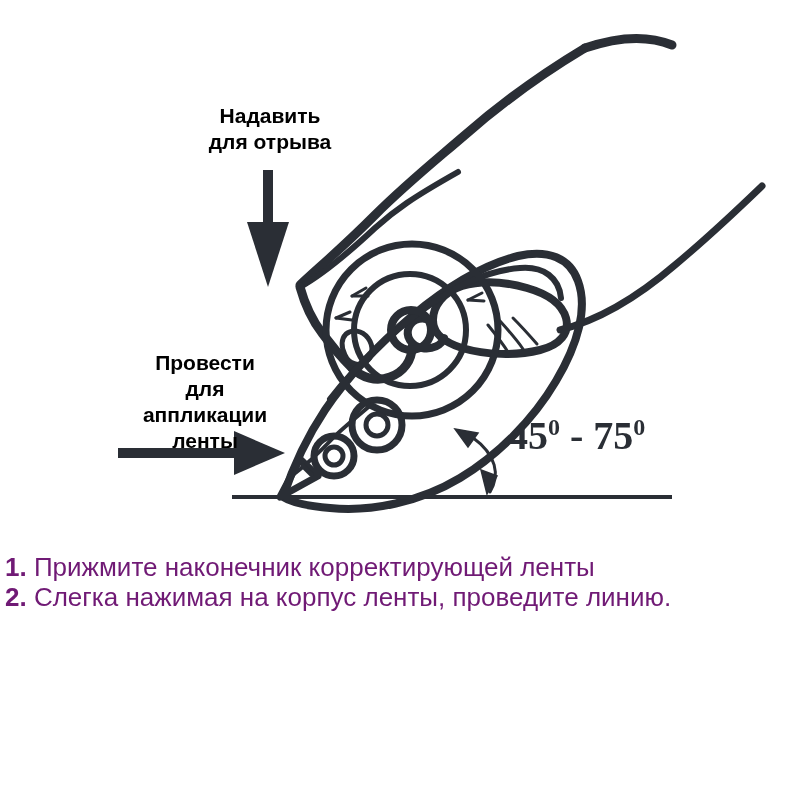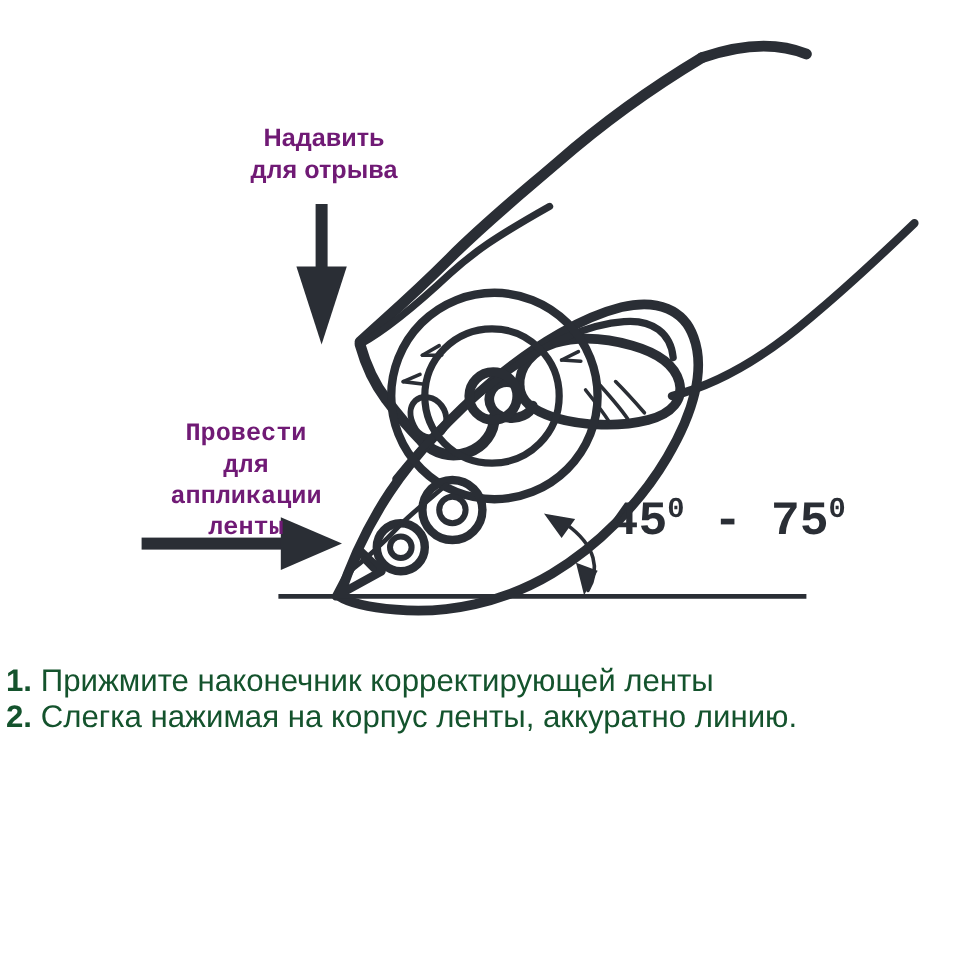--- a/index.html
+++ b/index.html
@@ -25,44 +25,43 @@
     width: 800px;
     height: 545px;
   }
 
   .callout-text {
     position: absolute;
     font-family: "Liberation Sans", sans-serif;
     font-weight: bold;
     font-size: 21px;
     line-height: 26px;
-    color: #701a75;
+    color: #000000;
     white-space: pre-line;
   }
 
   #callout-press-label {
     left: 200px;
     top: 103px;
     text-align: center;
     width: 140px;
   }
 
   #callout-draw-label {
     left: 130px;
     top: 350px;
     text-align: center;
     width: 150px;
-    font-family: Liberation Mono, monospace;
   }
 
   #angle-label {
     position: absolute;
     left: 508px;
     top: 412px;
-    font-family: Liberation Mono, monospace;
+    font-family: Liberation Serif, serif;
     font-weight: bold;
     font-size: 40px;
     letter-spacing: 0px;
     color: #2a2e35;
     white-space: nowrap;
   }
   #angle-label .deg {
     font-size: 24px;
     vertical-align: 14px;
     font-weight: bold;
@@ -71,21 +70,21 @@
   #instructions {
     position: absolute;
     left: 0;
     top: 552px;
     width: 800px;
   }
   .instruction-line {
     font-family: "Liberation Sans", sans-serif;
     font-size: 26px;
     line-height: 30px;
-    color: #14532d;
+    color: #701a75;
     padding-left: 5px;
     white-space: nowrap;
   }
   .instruction-line .num {
     font-weight: bold;
   }
   .sup-deg {
     font-size: 16px;
     vertical-align: 7px;
   }
@@ -218,14 +217,14 @@
 <div class="callout-text" id="callout-draw-label">Провести
 для аппликации
 ленты</div>
 
 <div id="angle-label">
   <span>45</span><span class="deg">0</span><span> - </span><span>75</span><span class="deg">0</span>
 </div>
 
 <div id="instructions">
     <div class="instruction-line"><span class="num">1.</span> <span>Прижмите наконечник корректирующей ленты</span></div>
-    <div class="instruction-line"><span class="num">2.</span> <span>Слегка нажимая на корпус ленты, аккуратно линию.</span></div>
+    <div class="instruction-line"><span class="num">2.</span> <span>Слегка нажимая на корпус ленты, проведите линию.</span></div>
   </div>
 
 </body></html>

